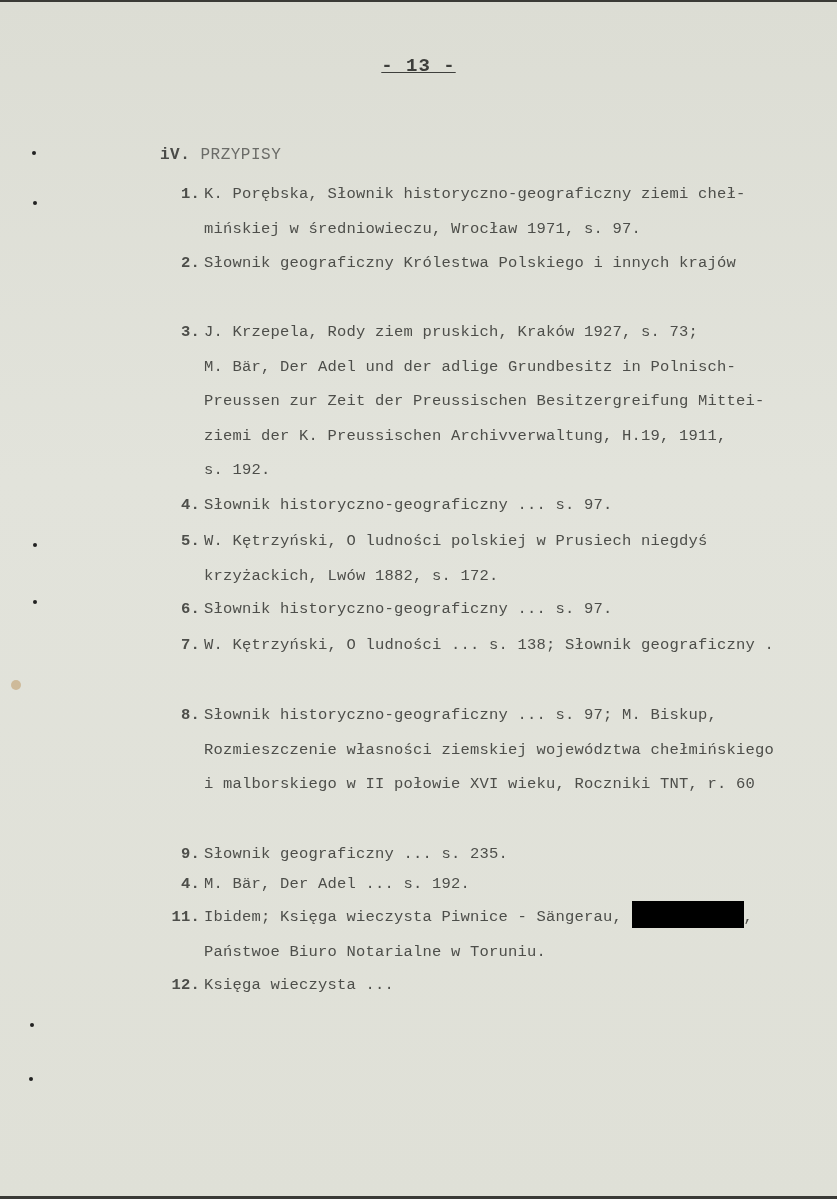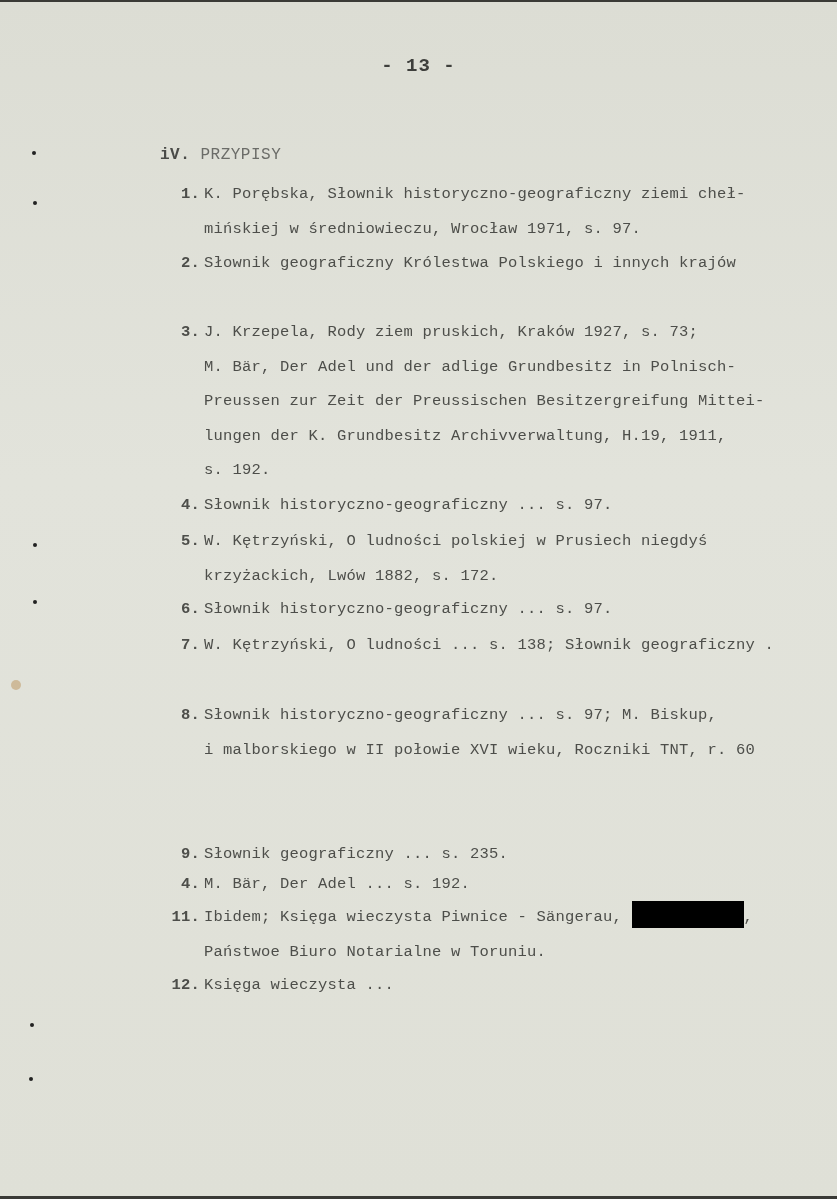--- a/index.html
+++ b/index.html
@@ -11,21 +11,21 @@
     color: #4a4a48;
   }
   .page {
     position: absolute; left: 0; top: 0; width: 837px; height: 1199px;
     background: linear-gradient(180deg, #dcddd4 0%, #e2e3db 40%, #dfe0d7 100%);
   }
   .edge-top { position: absolute; left: 0; top: 0; width: 837px; height: 2px; background: #3a3a36; }
   .edge-bottom { position: absolute; left: 0; bottom: 0; width: 837px; height: 3px; background: #3a3a36; }
   .page-number {
     position: absolute; top: 55px; left: 0; width: 837px; text-align: center;
-    font-size: 19px; font-weight: bold; color: #3e3f3c; letter-spacing: 1px;
+    font-size: 19px; font-weight: bold; color: #3e3f3c; letter-spacing: 1px; text-decoration: underline;
   }
   .section-heading {
     position: absolute; top: 146px; left: 160px;
     font-size: 16px; color: #6b6c68; letter-spacing: 0.5px;
   }
   .section-heading .roman { color: #4a4b48; font-weight: bold; }
   .note {
     position: absolute; left: 160px; width: 660px;
     font-size: 15.5px; line-height: 34.5px; letter-spacing: 0.2px;
     color: #4d4e4a;
@@ -63,21 +63,21 @@
   <div class="note" style="top:246px">
     <span class="num">2.</span>
     <span class="text">Słownik geograficzny Królestwa Polskiego i innych krajów</span>
   </div>
 
   <div class="note" style="top:315px">
     <span class="num">3.</span>
     <span class="text">J. Krzepela, Rody ziem pruskich, Kraków 1927, s. 73;</span>
     <span class="text">M. Bär, Der Adel und der adlige Grundbesitz in Polnisch-</span>
     <span class="text">Preussen zur Zeit der Preussischen Besitzergreifung Mittei-</span>
-    <span class="text">lungen der K. Grundbesitz Archivverwaltung, H.19, 1911,</span>
+    <span class="text">ziemi der K. Preussischen Archivverwaltung, H.19, 1911,</span>
     <span class="text">s. 192.</span>
   </div>
 
   <div class="note" style="top:488px">
     <span class="num">4.</span>
     <span class="text">Słownik historyczno-geograficzny ... s. 97.</span>
   </div>
 
   <div class="note" style="top:524px">
     <span class="num">5.</span>
@@ -91,20 +91,21 @@
   </div>
 
   <div class="note" style="top:628px">
     <span class="num">7.</span>
     <span class="text">W. Kętrzyński, O ludności ... s. 138; Słownik geograficzny .</span>
   </div>
 
   <div class="note" style="top:698px">
     <span class="num">8.</span>
     <span class="text">Słownik historyczno-geograficzny ... s. 97; M. Biskup,</span>
+    <span class="text">Rozmieszczenie własności ziemskiej województwa chełmińskiego</span>
     <span class="text">i malborskiego w II połowie XVI wieku, Roczniki TNT, r. 60</span>
   </div>
 
   <div class="note" style="top:837px">
     <span class="num">9.</span>
     <span class="text">Słownik geograficzny ... s. 235.</span>
   </div>
 
   <div class="note" style="top:867px">
     <span class="num wide">4.</span>

